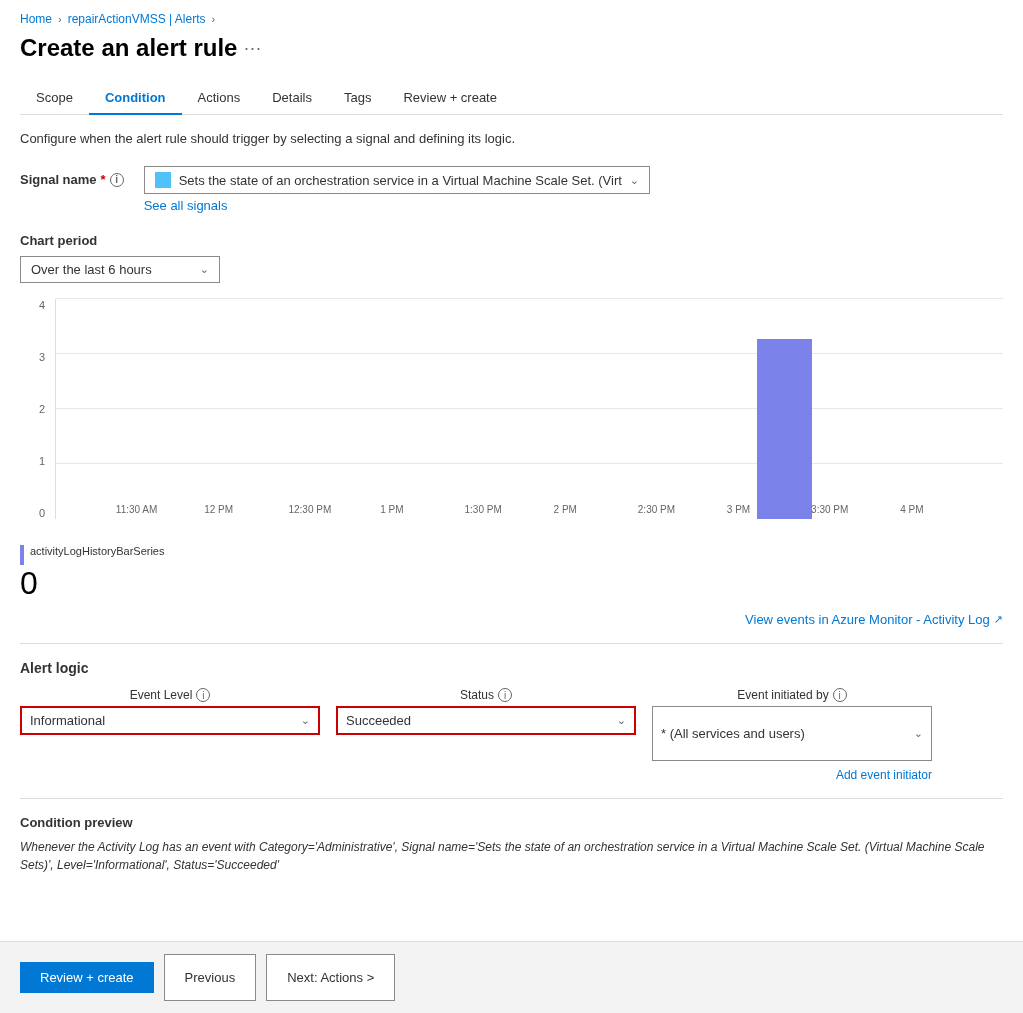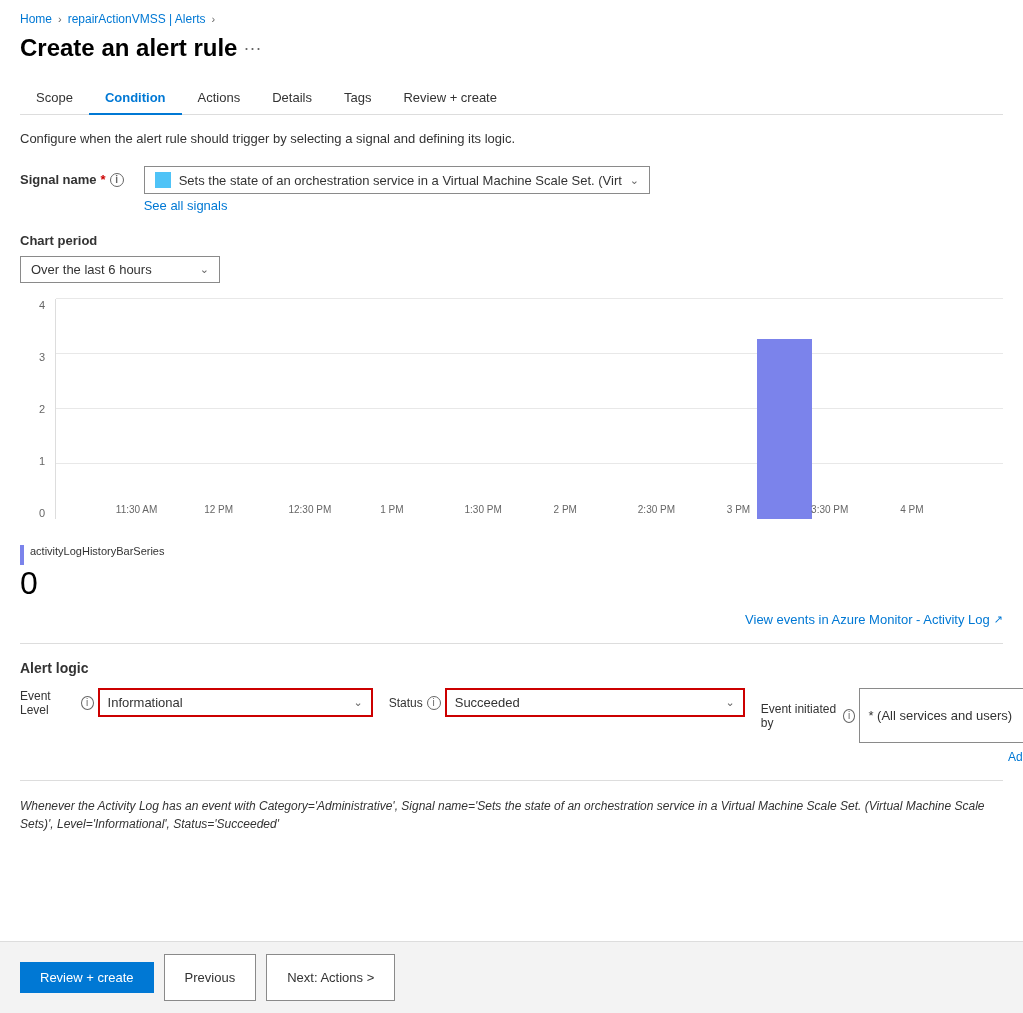--- a/index.html
+++ b/index.html
@@ -242,20 +242,21 @@
       font-weight: 600;
       margin-bottom: 12px;
     }
     .alert-logic-row {
       display: flex;
       gap: 16px;
       align-items: flex-start;
     }
     .field-group {
       display: flex;
+      flex-direction: column;
       gap: 4px;
       align-items: center;
     }
     .field-label {
       font-size: 12px;
       color: #333;
       display: flex;
       align-items: center;
       gap: 4px;
       font-weight: 400;
@@ -487,20 +488,21 @@
         <div class="add-event-initiator">
           <a>Add event initiator</a>
         </div>
       </div>
     </div>
   </div>
 
   <hr class="hr-line">
 
   <div class="condition-preview">
+    <div class="condition-preview-title">Condition preview</div>
     <p class="condition-preview-text">Whenever the Activity Log has an event with Category='Administrative', Signal name='Sets the state of an orchestration service in a Virtual Machine Scale Set. (Virtual Machine Scale Sets)', Level='Informational', Status='Succeeded'</p>
   </div>
 
   <div style="height: 60px;"></div>
 </div>
 
 <div class="bottom-bar">
   <button class="btn-primary">Review + create</button>
   <button class="btn-secondary">Previous</button>
   <button class="btn-secondary">Next: Actions &gt;</button>

